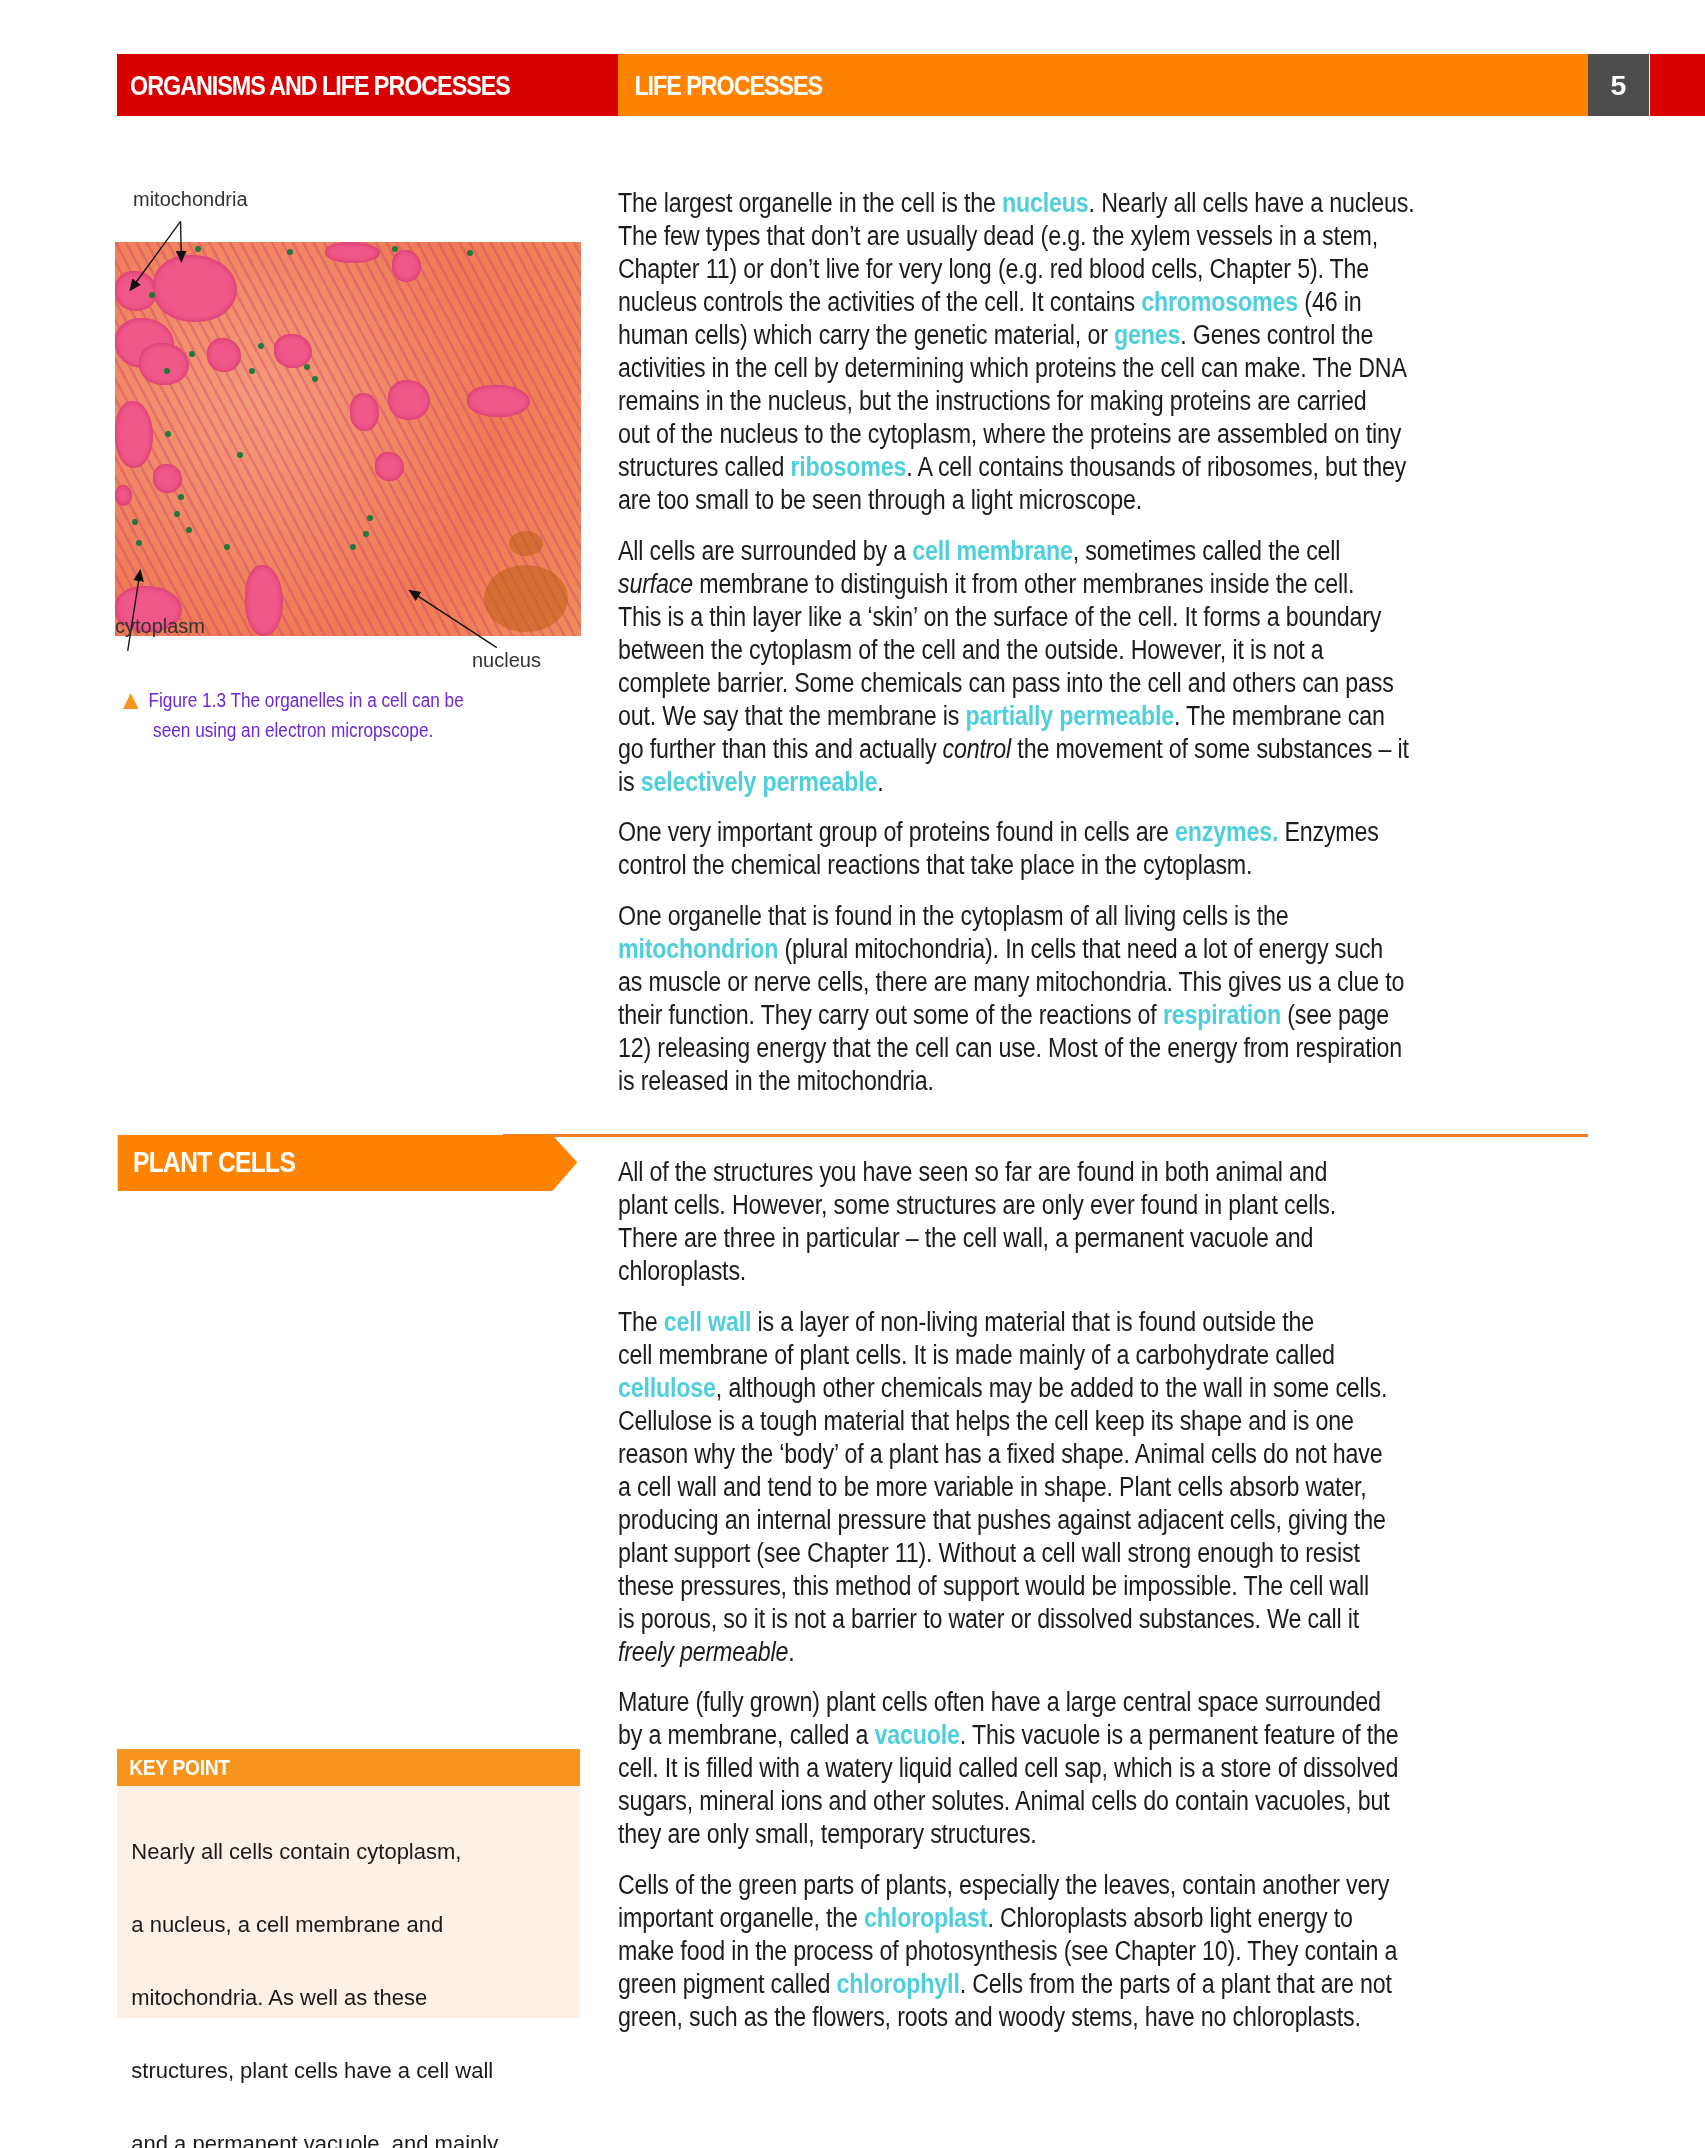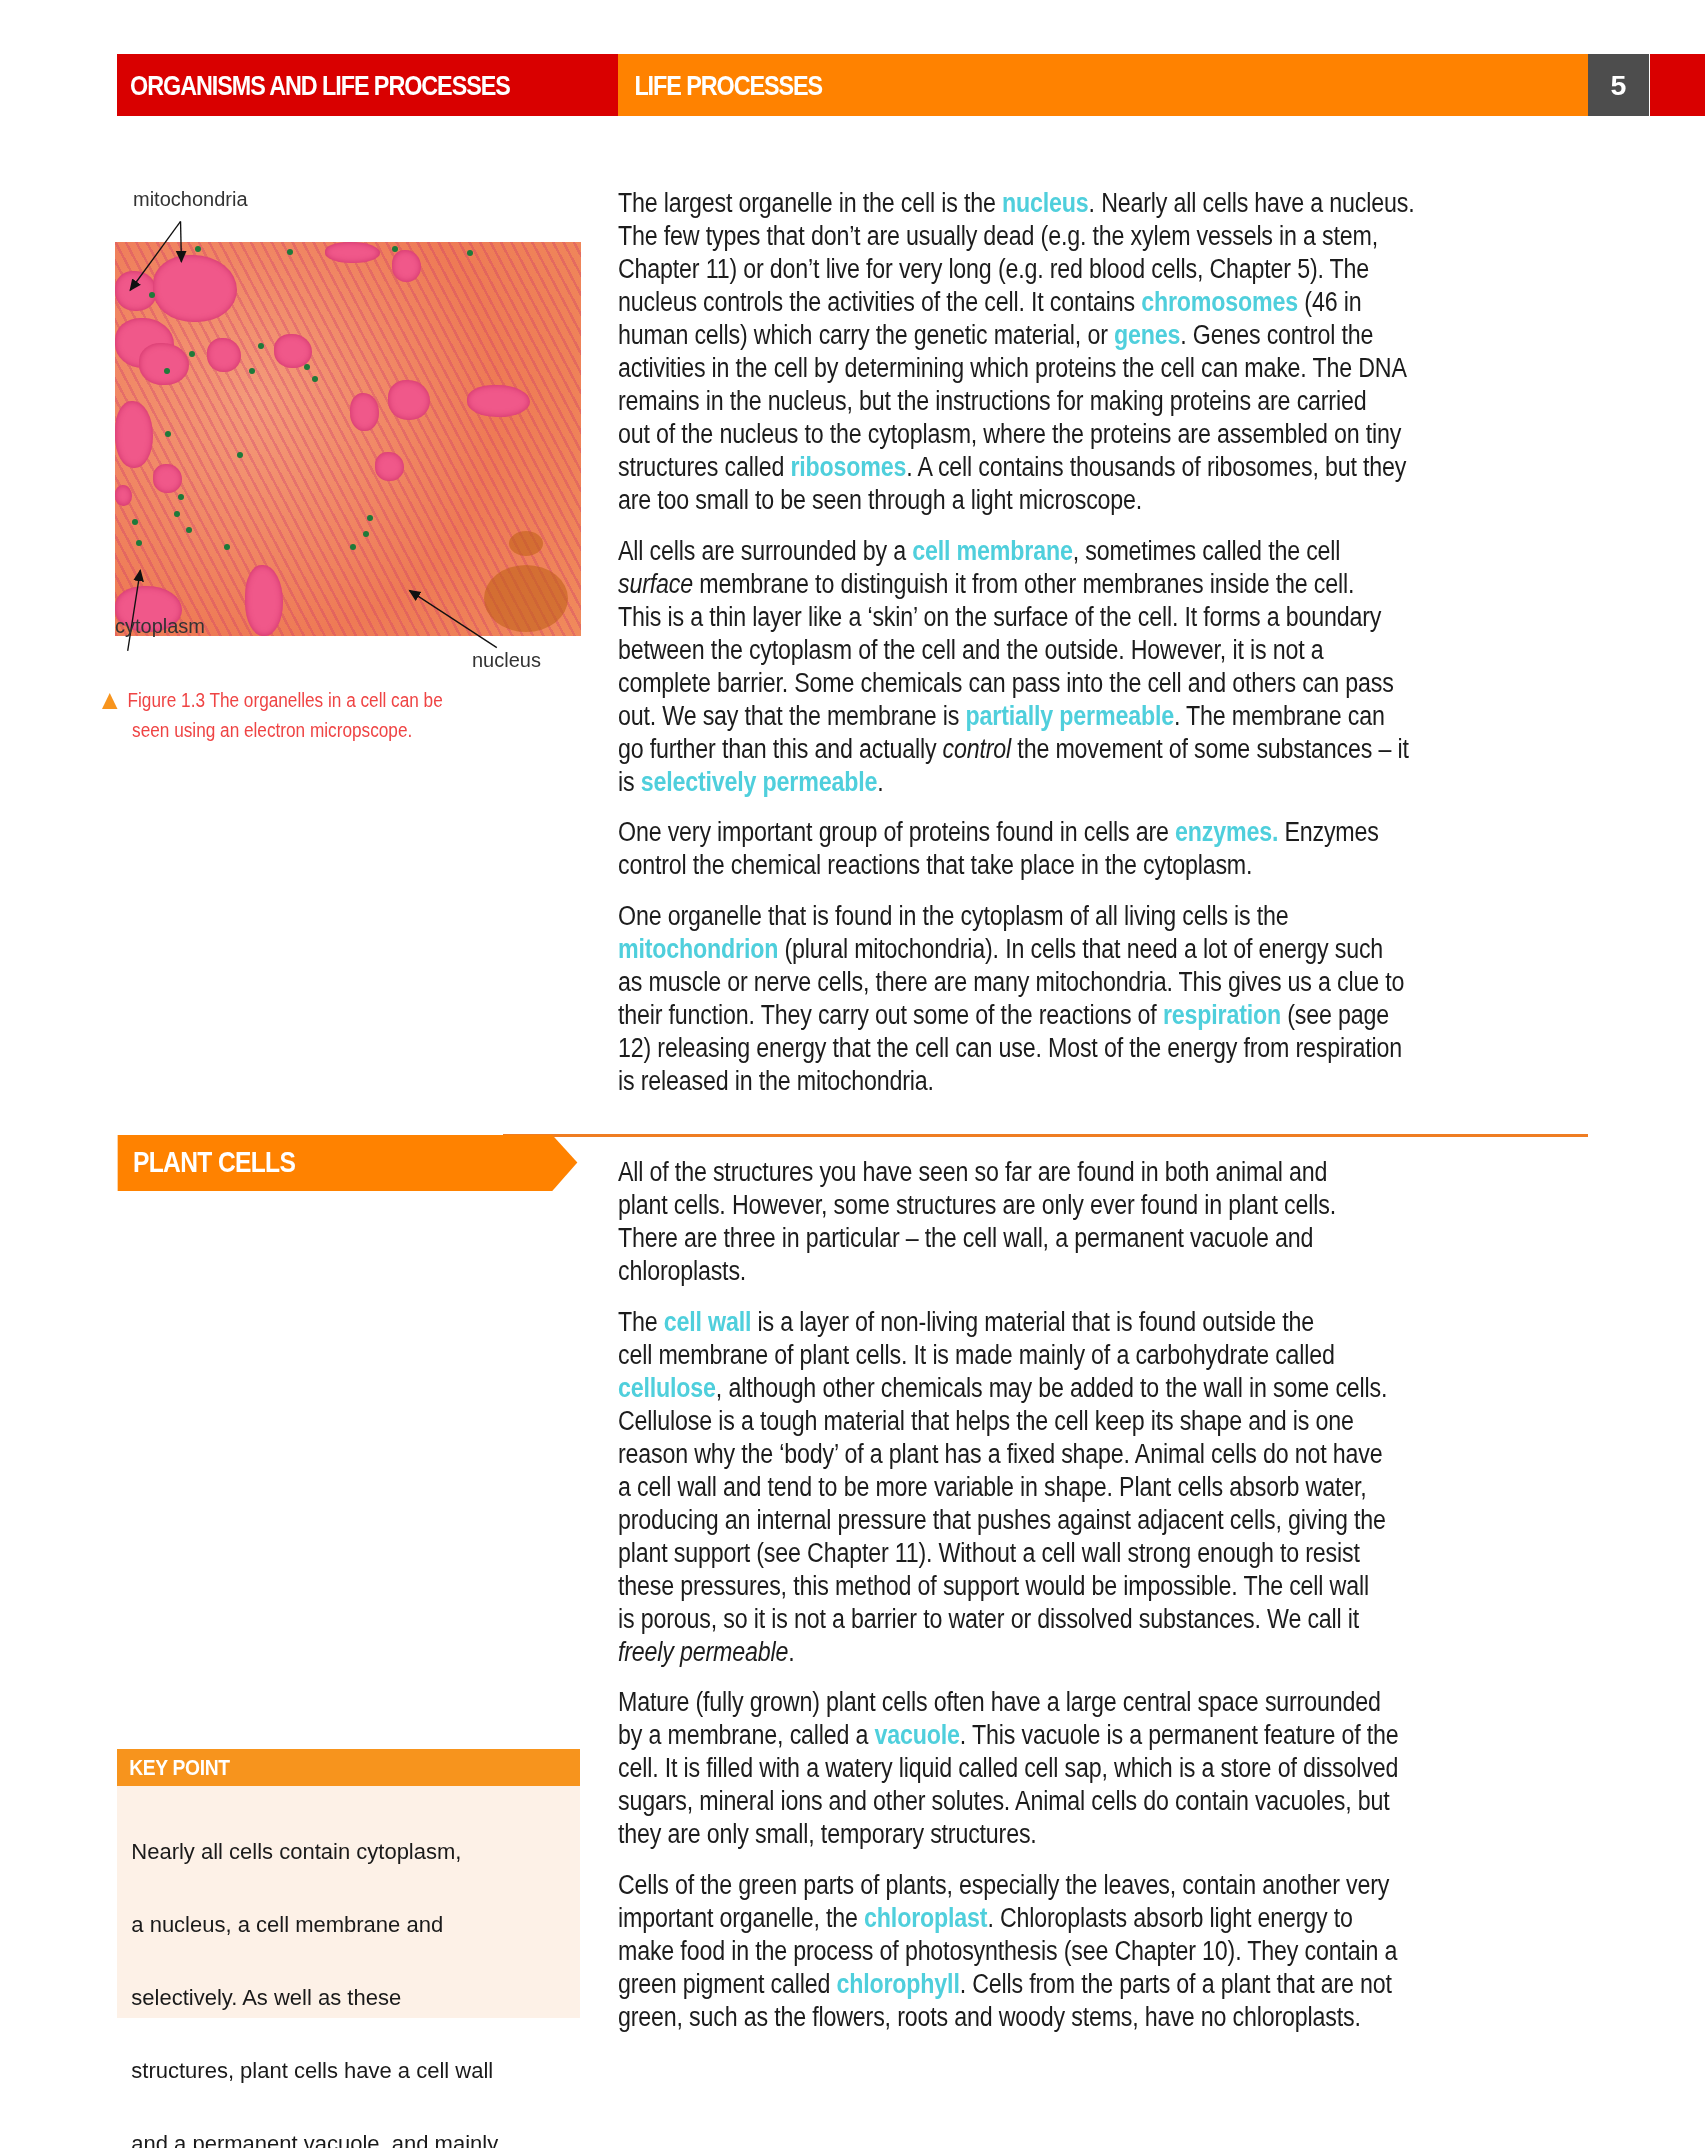--- a/index.html
+++ b/index.html
@@ -24,21 +24,21 @@
                   radial-gradient(ellipse 352px 352px at 537px 621px, #e08a33 0 57%, transparent 58%),
                   repeating-linear-gradient(62deg, rgba(200,40,110,0.28) 0 2.5px, transparent 2.5px 9.2px),
                   radial-gradient(circle at 30% 40%, #f49a7a, #ee7a55 60%, #f08a5c);
               }
   .micrograph .blob { position: absolute; background: #f0588a; border-radius: 45% 55% 50% 50%;
                       box-shadow: inset 0 0 6.7px rgba(180,20,80,0.6); }
   .micrograph .dot { position: absolute; width: 5.9px; height: 5.9px; border-radius: 50%; background: #1e7a3a; }
   .micrograph .nuc-dark { position: absolute; border-radius: 50%; background: rgba(190,95,20,0.55); }
   .fig-arrows { position: absolute; left: 0; top: 0; width: 1705px; height: 755px; pointer-events: none; }
 
-  .caption { position: absolute; left: 102px; top: 685px; width: 453px; font-size: 20px; color: #ef4444;
+  .caption { position: absolute; left: 123px; top: 685px; width: 453px; font-size: 20px; color: #6d28d9;
              line-height: 30px; }
   .caption .tri { display: inline-block; width: 0; height: 0; border-left: 9.2px solid transparent;
                   border-right: 9.2px solid transparent; border-bottom: 16px solid #f7941d;
                   margin-right: 11.7px; vertical-align: -1.7px; }
   .caption .cap-line { white-space: nowrap; transform: scaleX(0.86); transform-origin: left center; }
   .caption .cap-line.indent { padding-left: 35px; }
 
   
   .col { position: absolute; left: 618px; width: 973px; }
   .para { margin: 0 0 17.6px 0; }
@@ -224,20 +224,20 @@
     </div>
   </div>
 
 <div class="keypoint">
   <div class="kp-head">
     <span class="kp-title">KEY POINT</span>
   </div>
   <div class="kp-body" id="kp-body">
       <div class="kp-line">Nearly all cells contain cytoplasm,</div>
       <div class="kp-line">a nucleus, a cell membrane and</div>
-      <div class="kp-line">selectively. As well as these</div>
+      <div class="kp-line">mitochondria. As well as these</div>
       <div class="kp-line">structures, plant cells have a cell wall</div>
       <div class="kp-line">and a permanent vacuole, and mainly</div>
       <div class="kp-line">cells that photosynthesise contain</div>
       <div class="kp-line">chloroplasts.</div>
     </div>
 </div>
 
 
 </body></html>

